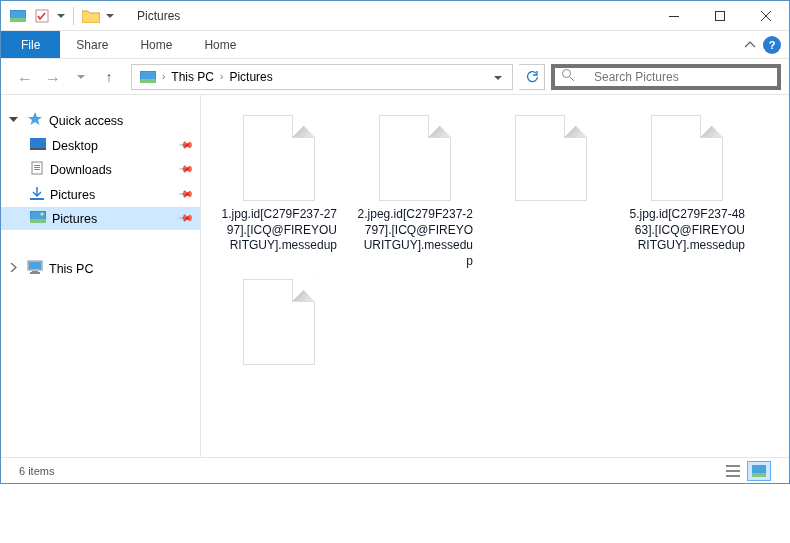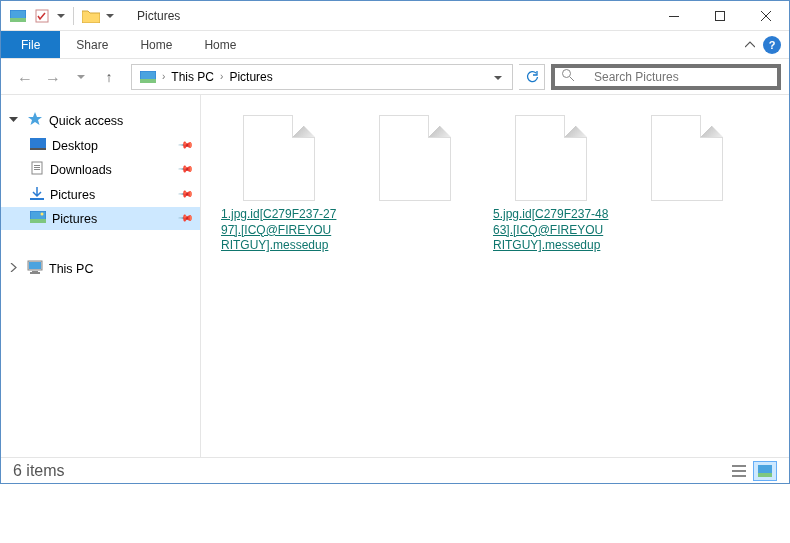--- a/index.html
+++ b/index.html
@@ -52,24 +52,24 @@
 .side-item .pin { margin-left: auto; color: #888; font-size: 10px; transform: rotate(45deg); }
 .side-sub { padding-left: 29px; }
 
 
 .content { flex: 1; padding: 20px 12px 8px 20px; overflow: auto; position: relative; }
 .icon-grid { display: flex; flex-wrap: wrap; gap: 10px 20px; align-content: flex-start; }
 .file-item { width: 116px; display: flex; flex-direction: column; align-items: center; }
 .file-icon { width: 72px; height: 86px; background: #fff; border: 1px solid #ddd; position: relative; margin-bottom: 6px; }
 .file-icon::before { content: ''; position: absolute; top: -1px; right: -1px; width: 22px; height: 22px; background: linear-gradient(135deg, #fff 0%, #fff 48%, #ccc 50%, #eee 100%); border-left: 1px solid #ddd; border-bottom: 1px solid #ddd; }
 .file-icon::after { content: ''; position: absolute; top: -1px; right: -1px; width: 22px; height: 22px; background: #fff; clip-path: polygon(100% 0, 0 0, 100% 100%); }
-.file-label { font-size: 12px; text-align: left; color: #0f766e; line-height: 1.3; word-break: break-all; text-decoration: underline; }
-
-
-.statusbar { height: 26px; border-top: 1px solid #e5e5e5; display: flex; align-items: center; padding: 0 12px; font-size: 16px; color: #555; }
+.file-label { font-size: 12px; text-align: right; color: #0f172a; line-height: 1.3; word-break: break-all; }
+
+
+.statusbar { height: 26px; border-top: 1px solid #e5e5e5; display: flex; align-items: center; padding: 0 18px; font-size: 11px; color: #555; }
 .status-right { margin-left: auto; display: flex; gap: 2px; }
 .view-btn { width: 24px; height: 20px; border: 1px solid transparent; display: flex; align-items: center; justify-content: center; }
 .view-btn.active { border-color: #66aef7; background: #cde8ff; }
 </style>
 </head>
 <body>
 
 <div class="watermark">PC<span class="risk">risk</span>.com</div>
 
 <div class="window">
@@ -284,20 +284,24 @@
     </div>
 
     <div class="content">
       <div class="icon-grid">
         <div class="file-item">
           <div class="file-icon"></div>
           <div class="file-label">1.jpg.id[C279F237-2797].[ICQ@FIREYOURITGUY].messedup</div>
         </div>
         <div class="file-item">
           <div class="file-icon"></div>
+          <div class="file-label">2.jpeg.id[C279F237-2797].[ICQ@FIREYOURITGUY].messedup</div>
+        </div>
+        <div class="file-item">
+          <div class="file-icon"></div>
         </div>
         <div class="file-item">
           <div class="file-icon"></div>
           <div class="file-label">5.jpg.id[C279F237-4863].[ICQ@FIREYOURITGUY].messedup</div>
         </div>
         <div class="file-item">
           <div class="file-icon"></div>
         </div>
       </div>
     </div>

